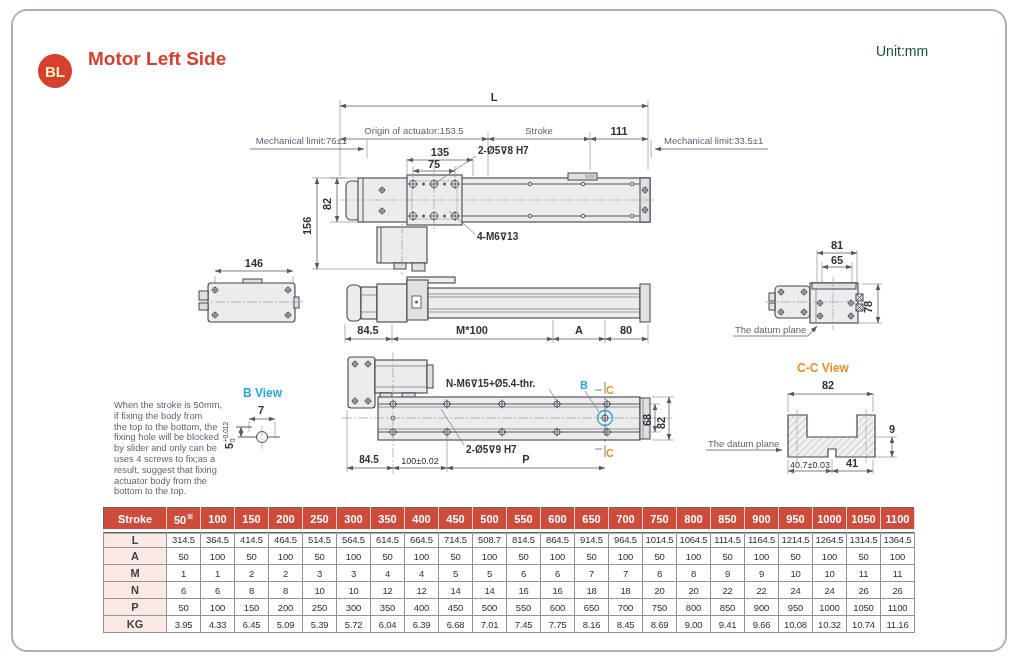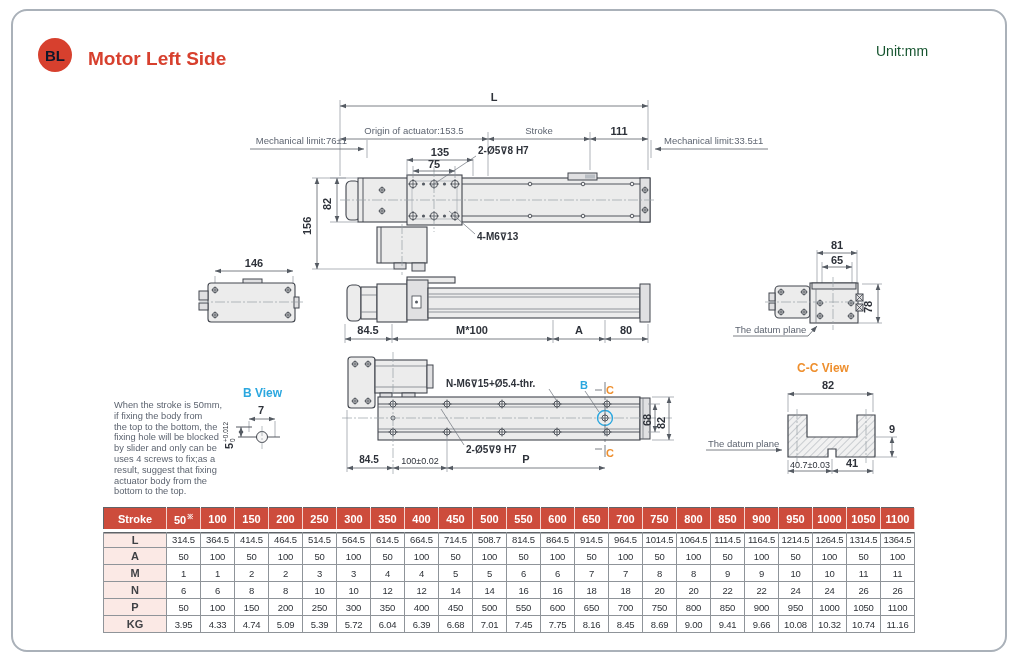--- a/index.html
+++ b/index.html
@@ -1,20 +1,20 @@
 <!DOCTYPE html>
 <html><head>
 <meta charset="utf-8">
 <style>
   html,body{margin:0;padding:0;}
   body{width:1018px;height:661px;position:relative;background:#fff;overflow:hidden;
        font-family:"Liberation Sans",sans-serif;}
   .frame{position:absolute;left:11px;top:9px;right:11px;bottom:9px;border:2px solid #aab1b9;border-radius:16px;}
-  .badge{position:absolute;left:38px;top:38px;width:34px;height:34px;border-radius:50%;
-         background:#d7402e;color:#0f172a;font:bold 15px "Liberation Sans",sans-serif;
+  .badge{position:absolute;left:38px;top:54px;width:34px;height:34px;border-radius:50%;
+         background:#d7402e;color:#fef9c3;font:bold 15px "Liberation Sans",sans-serif;
          display:flex;align-items:center;justify-content:center;}
   .title{position:absolute;left:84px;top:44px;font:bold 19px "Liberation Sans",sans-serif;color:#d7402e;margin:4px;}
   .unit{position:absolute;left:876px;top:43px;font:14px "Liberation Sans",sans-serif;color:#14532d;}
   svg.draw{position:absolute;left:0;top:0;}
   
   .ol{fill:#ececec;stroke:#42464e;stroke-width:1.1;}
   .ol2{fill:#e0e0e2;stroke:#42464e;stroke-width:1;}
   .dark{fill:#b9bec4;stroke:none;}
   .ln{stroke:#42464e;stroke-width:.9;fill:none;}
   .lnt{stroke:#6a7078;stroke-width:.7;fill:none;}
@@ -538,21 +538,21 @@
         <td>900</td>
         <td>950</td>
         <td>1000</td>
         <td>1050</td>
         <td>1100</td>
       </tr>
       <tr>
         <th>KG</th>
         <td>3.95</td>
         <td>4.33</td>
-        <td>4.74</td>
+        <td>6.45</td>
         <td>5.09</td>
         <td>5.39</td>
         <td>5.72</td>
         <td>6.04</td>
         <td>6.39</td>
         <td>6.68</td>
         <td>7.01</td>
         <td>7.45</td>
         <td>7.75</td>
         <td>8.16</td>

